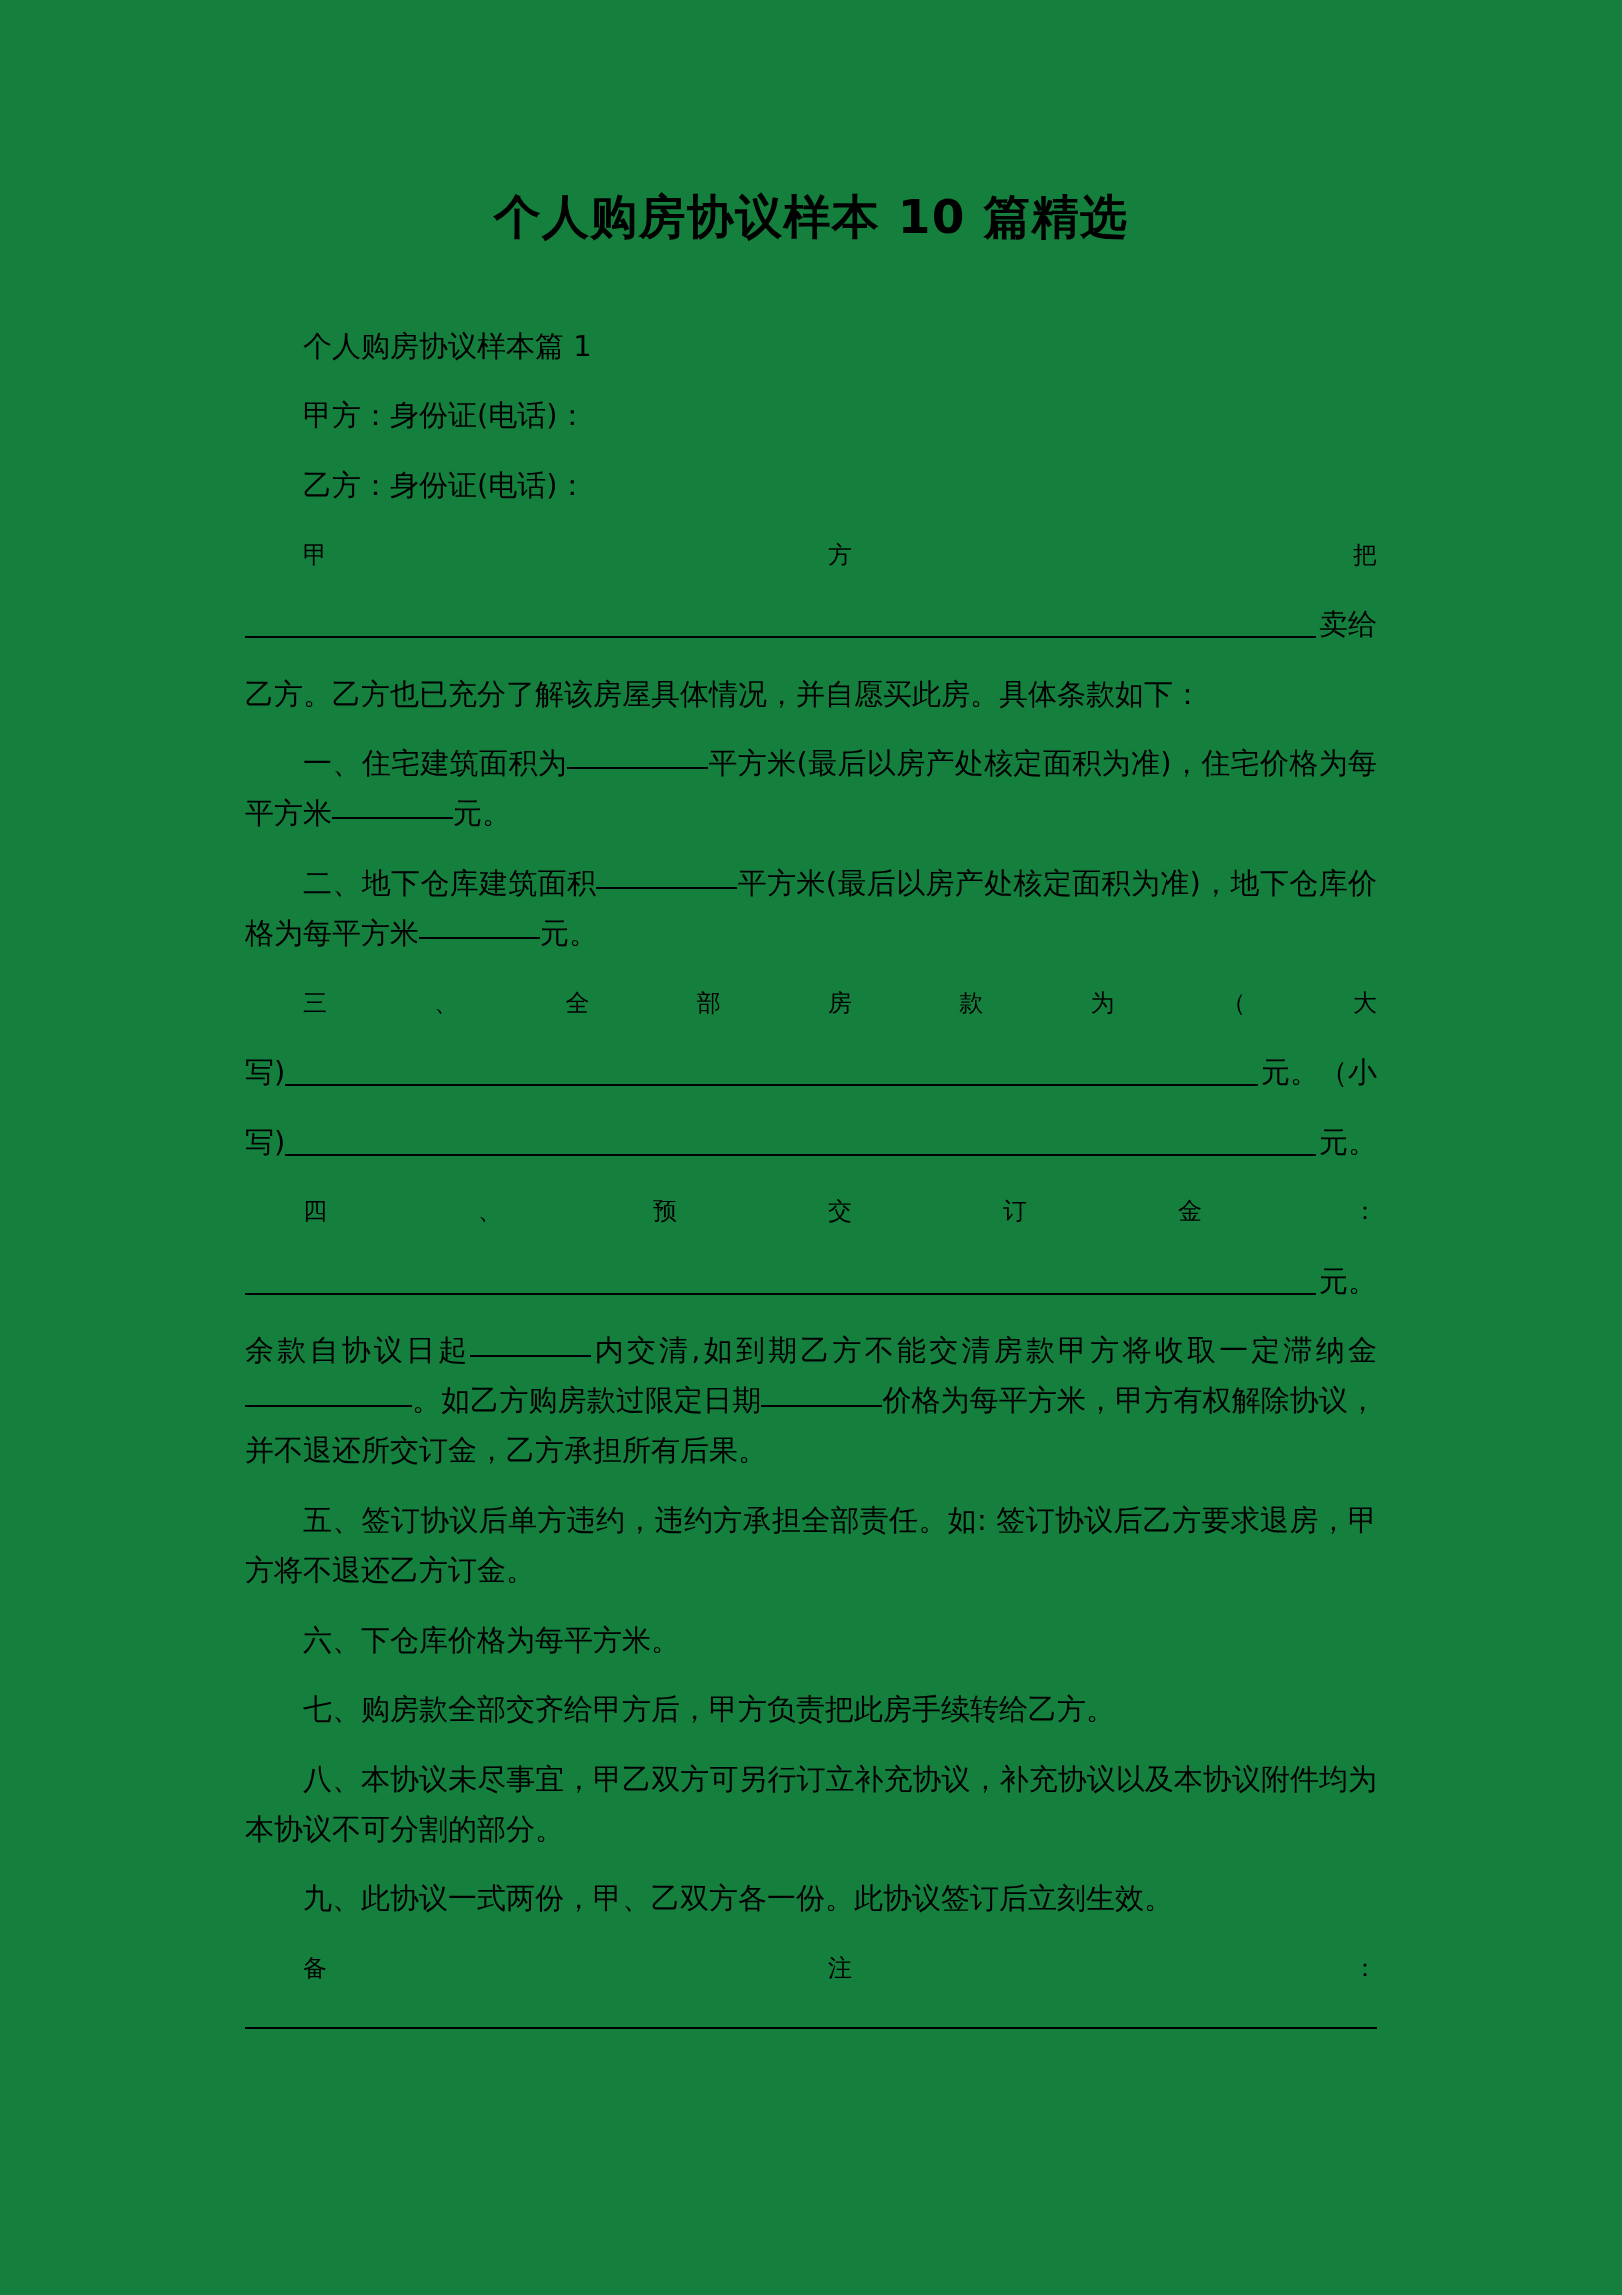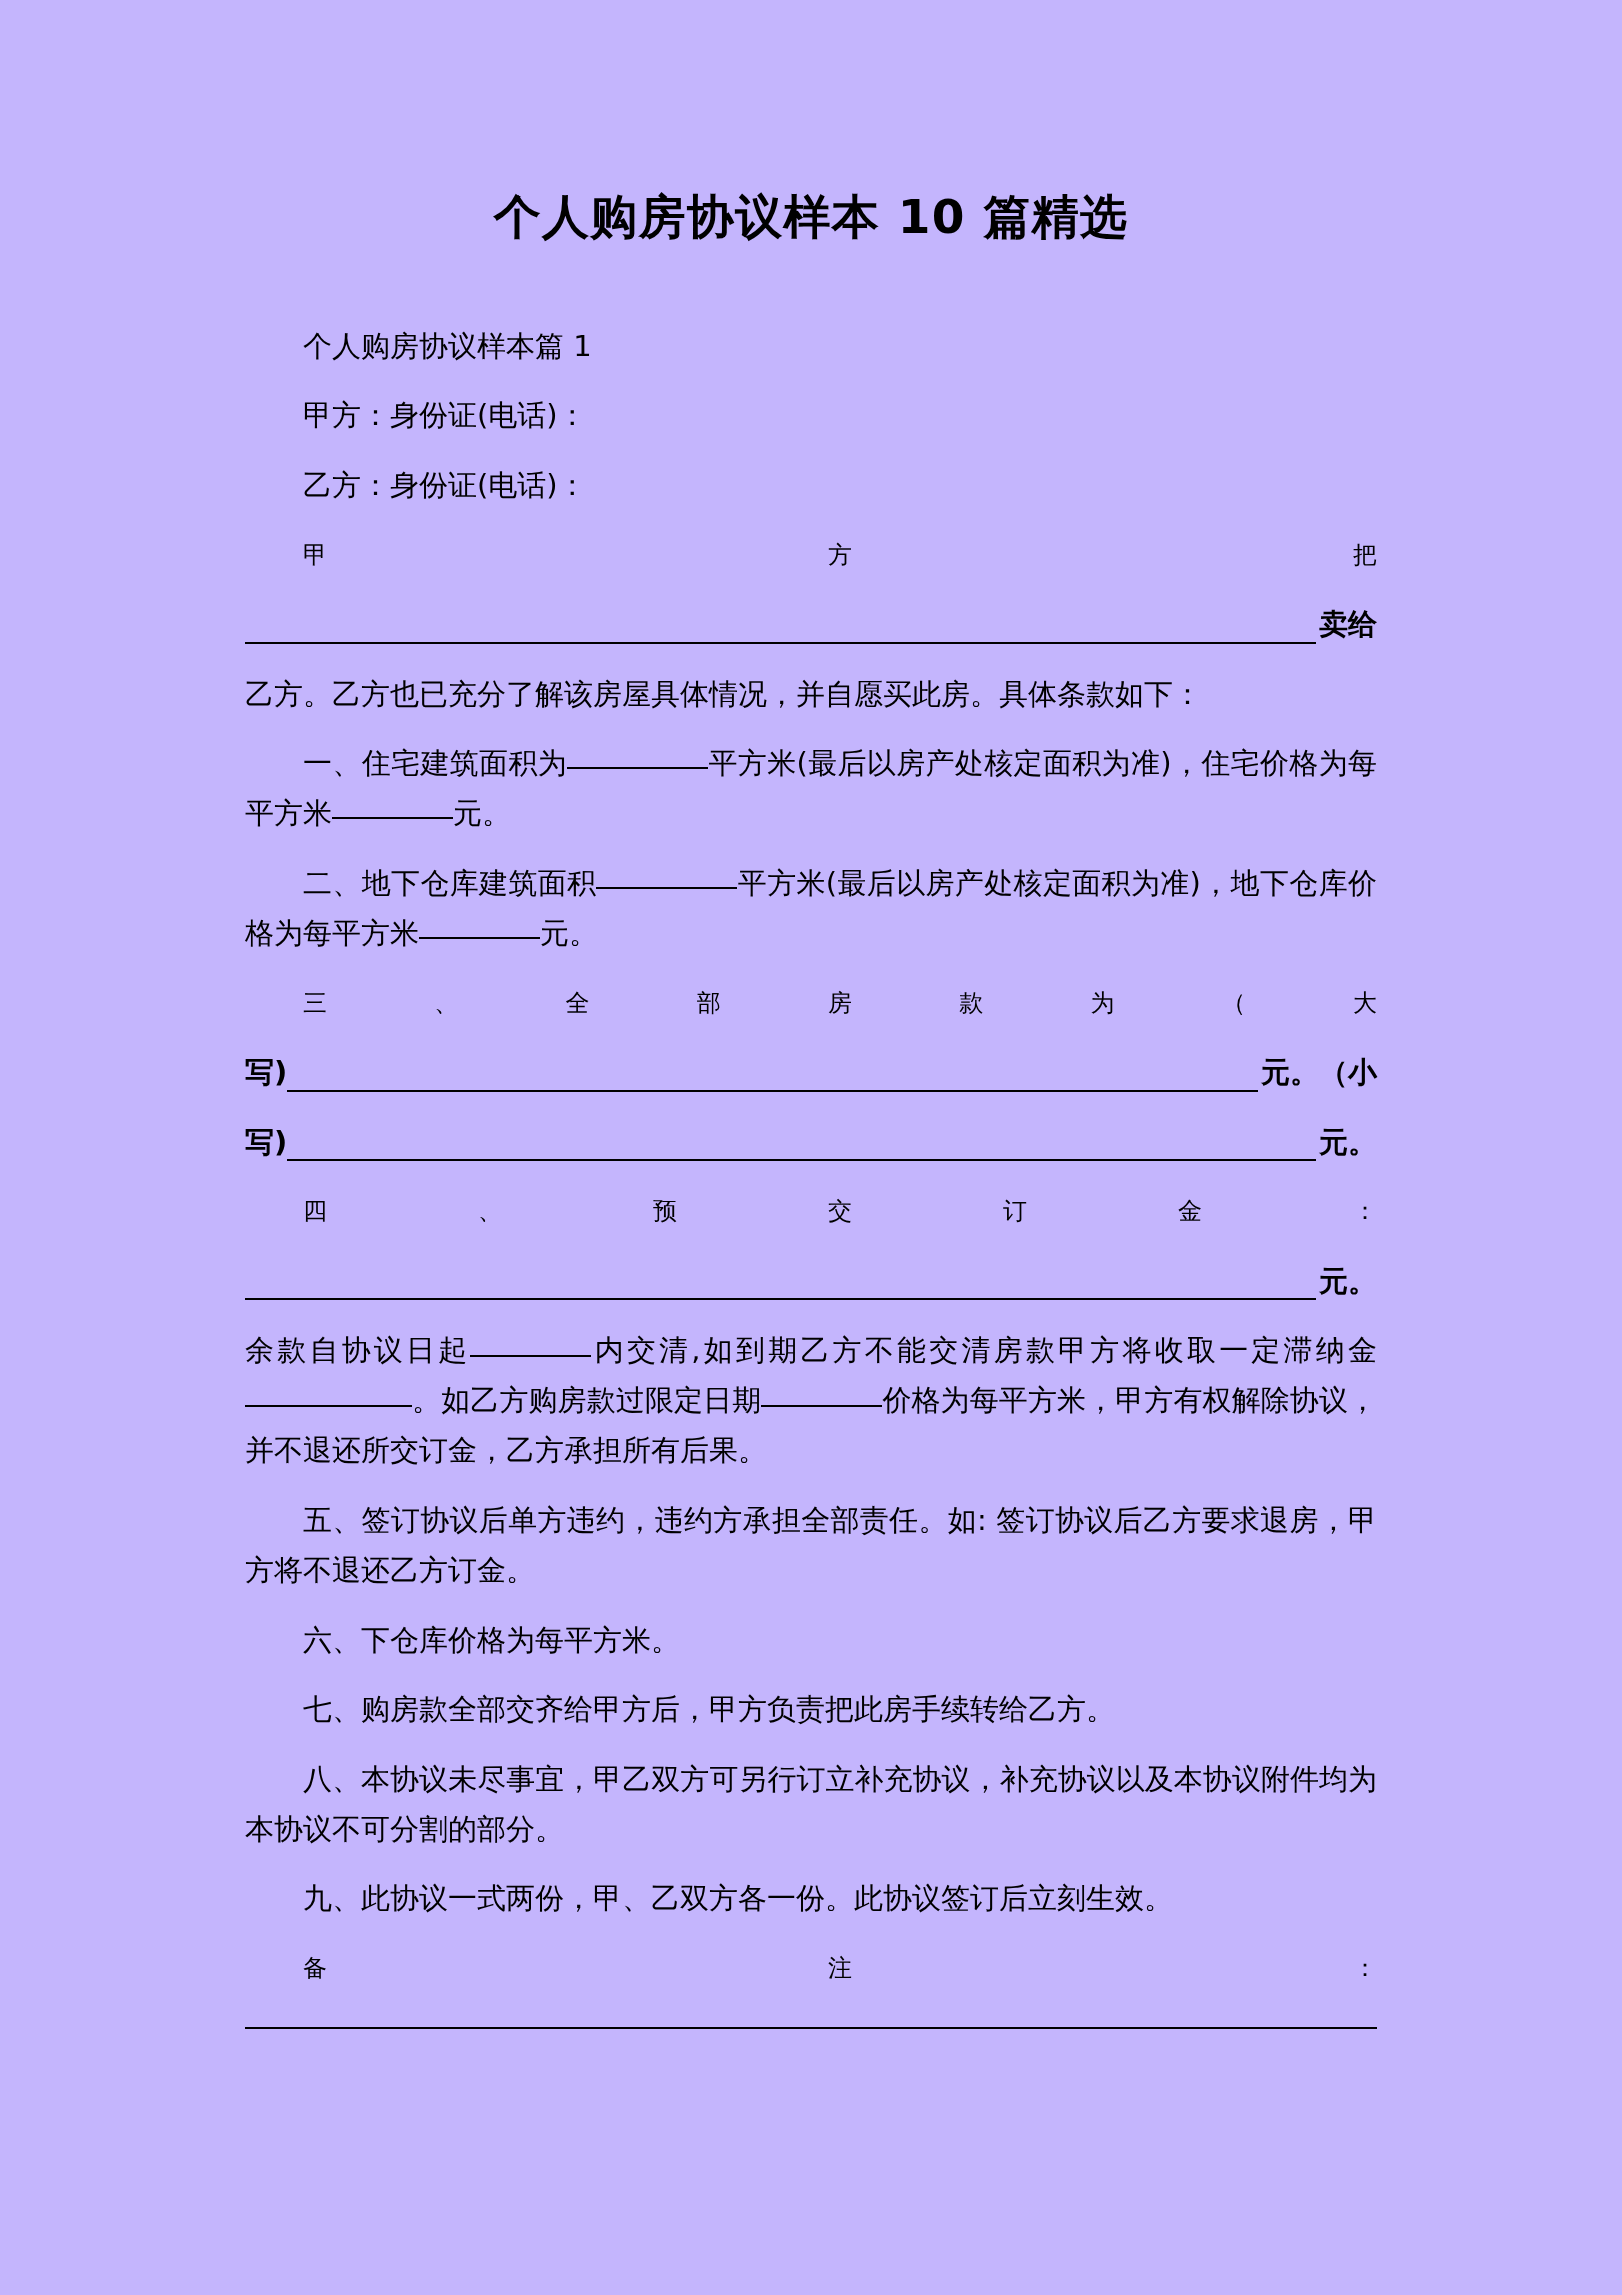--- a/index.html
+++ b/index.html
@@ -13,21 +13,21 @@
     height: 2295px;
     font-family: "DejaVu Sans", "Liberation Sans", sans-serif;
     color: #000000;
     overflow: hidden;
   }
 
   .page {
     position: relative;
     width: 1623px;
     height: 2295px;
-    background: #c4b5fd;
+    background: #15803d;
     box-sizing: border-box;
   }
 
   .content {
     position: absolute;
     left: 245px;
     top: 0;
     width: 1132px; 
   }
 
@@ -84,25 +84,24 @@
     border-bottom: 2px solid #000000;
     vertical-align: 3.9px;
     height: 19.6px;
   }
   .blank.b-md  { width: 121px; }
   .blank.b-lg  { width: 141px; }
   .blank.b-xl  { width: 167px; }
 
   .line-row {
     display: flex;
-    align-items: center;
+    align-items: flex-start;
     margin: 0 0 19.6px 0;
     line-height: 50px;
     font-size: 29px;
-    font-weight: bold;
   }
   .line-row .grow {
     flex: 1 1 auto;
     border-bottom: 2px solid #000000;
     height: 37px;
     margin-right: 2.6px;
   }
   .line-row .lead {
     flex: 0 0 auto;
     white-space: pre;

